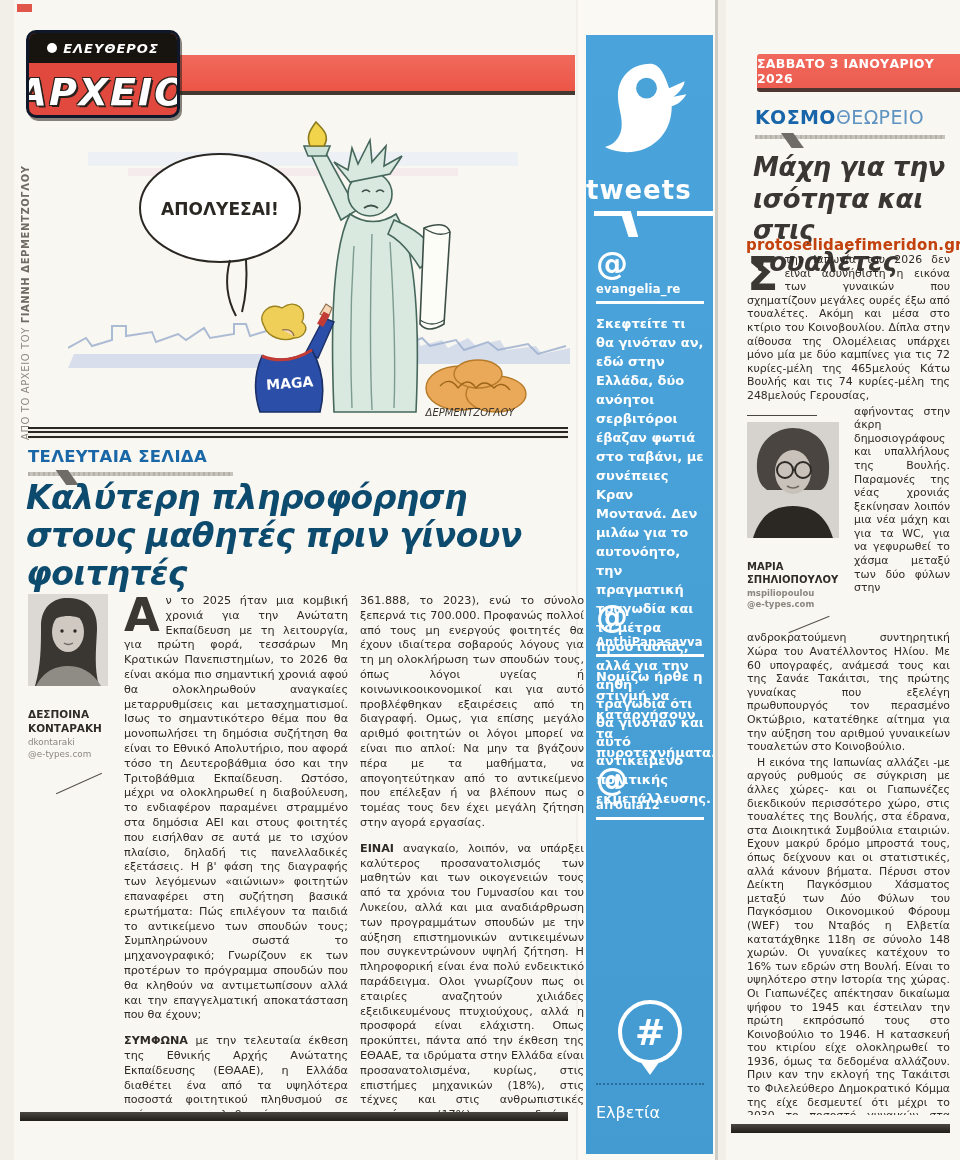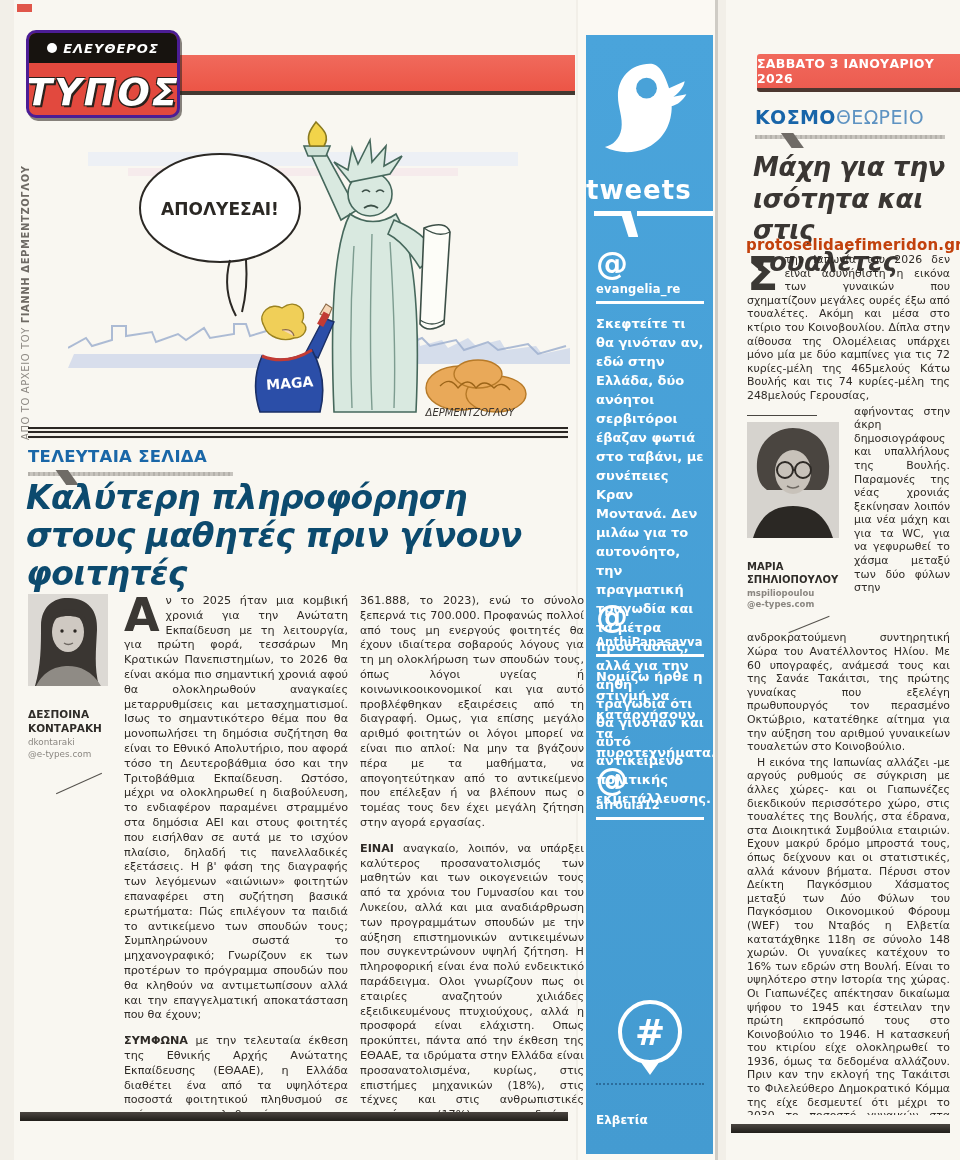--- a/index.html
+++ b/index.html
@@ -16,21 +16,21 @@
   
   .paper-left  { left:14px; top:0; width:562px; height:1160px; background:#f9f7f1; }
   .paper-mid   { left:578px; top:0; width:140px; height:1160px; background:#fbf9f3; border-right:3px solid #cfccc5; }
   .paper-right { left:726px; top:0; width:234px; height:1160px; background:#f9f7f1; }
   .corner-mark { left:17px; top:4px; width:15px; height:8px; background:#e0564a; }
 
   
   .red-banner { left:30px; top:55px; width:545px; height:40px;
     background:linear-gradient(180deg,#f06a5c,#ec5546); border-bottom:4px solid #433931; }
   .logo-box { left:26px; top:30px; width:154px; height:88px;
-    border:3px solid #4c1d95; border-radius:10px; overflow:hidden;
+    border:3px solid #0f172a; border-radius:10px; overflow:hidden;
     box-shadow:2px 3px 0 rgba(40,32,25,.55); background:#e2493e; }
   .logo-top { height:30px; background:#17130f; color:#fff; display:flex;
     align-items:center; justify-content:center; gap:6px;
     font-style:italic; font-weight:bold; font-size:13px; letter-spacing:1px; }
   .logo-bullet { width:10px; height:10px; border-radius:50%; background:#fff; display:inline-block; }
   .logo-word { height:58px; display:flex; align-items:center; justify-content:center;
     color:#fff; font-size:38px; font-weight:800; font-style:italic; letter-spacing:2px;
     text-shadow:2px 2px 0 #2a211c,-1px -1px 0 #2a211c,1px -1px 0 #2a211c,-1px 1px 0 #2a211c; }
 
   .archive-credit { left:20px; top:95px; height:345px; width:16px;
@@ -94,21 +94,21 @@
   .tweet-text { font-size:13px; line-height:19px; font-weight:600; }
   .tweet-1 { top:212px; } .tweet-2 { top:565px; } .tweet-3 { top:728px; }
   .hash-block { position:absolute; left:10px; right:9px; top:965px; color:#fff; }
   .hash-pin { width:64px; height:64px; border:4px solid #fff; border-radius:50%;
     margin:0 auto; display:flex; align-items:center; justify-content:center;
     font-size:36px; font-weight:800; }
   .hash-tail { width:0; height:0; margin:-3px auto 0;
     border-left:10px solid transparent; border-right:10px solid transparent;
     border-top:14px solid #fff; }
   .hash-dots { border-top:2px dotted #2c6d9c; margin-top:8px; }
-  .hash-label { font-size:12px; font-weight:700; margin-top:28px; }
+  .hash-label { font-size:16px; font-weight:400; margin-top:18px; }
 
   
   .date-bar { left:757px; top:54px; width:214px; height:38px;
     background:linear-gradient(180deg,#f1695c,#ec5c50); border-radius:3px;
     border-bottom:4px solid #4d3730; color:#fff; font-size:12.5px; font-weight:700;
     display:flex; align-items:center; justify-content:center; letter-spacing:.3px; }
   .kosmo-label { left:755px; top:106px; font-size:19px; letter-spacing:.4px; }
   .kosmo-bold { font-weight:800; color:#1865a9; }
   .kosmo-light { font-weight:400; color:#5e93c2; }
   .kosmo-rule { left:755px; top:133px; width:190px; }
@@ -136,21 +136,21 @@
 <div class="abs paper-mid"></div>
 <div class="abs paper-right"></div>
 <div class="abs corner-mark"></div>
 
 <div class="abs red-banner"></div>
 <div class="abs logo-box">
   <div class="logo-top">
     <span class="logo-bullet"></span>
     <span>ΕΛΕΥΘΕΡΟΣ</span>
   </div>
-  <div class="logo-word">ΤΥΠΟΣ</div>
+  <div class="logo-word">ΑΡΧΕΙΟ</div>
 </div>
 <div class="abs archive-credit"><span>ΑΠΟ ΤΟ ΑΡΧΕΙΟ ΤΟΥ </span><b>ΓΙΑΝΝΗ ΔΕΡΜΕΝΤΖΟΓΛΟΥ</b></div>
 
 <div class="abs cartoon">
   <svg width="502" height="308" viewBox="0 0 502 308">
 
     <rect x="20" y="36" width="430" height="14" fill="#e8edf6" opacity="0.7"></rect>
     <rect x="60" y="52" width="330" height="8" fill="#f3e3ea" opacity="0.6"></rect>
 
     <path d="M0 232 l18 -10 6 8 20 -6 0 -14 14 0 0 10 26 -4 4 10 22 -8 8 6 18 -12 6 10 24 -4 0 -10 12 0 4 12 20 -6 6 8" fill="none" stroke="#9fb0cf" stroke-width="2" opacity="0.85"></path>

